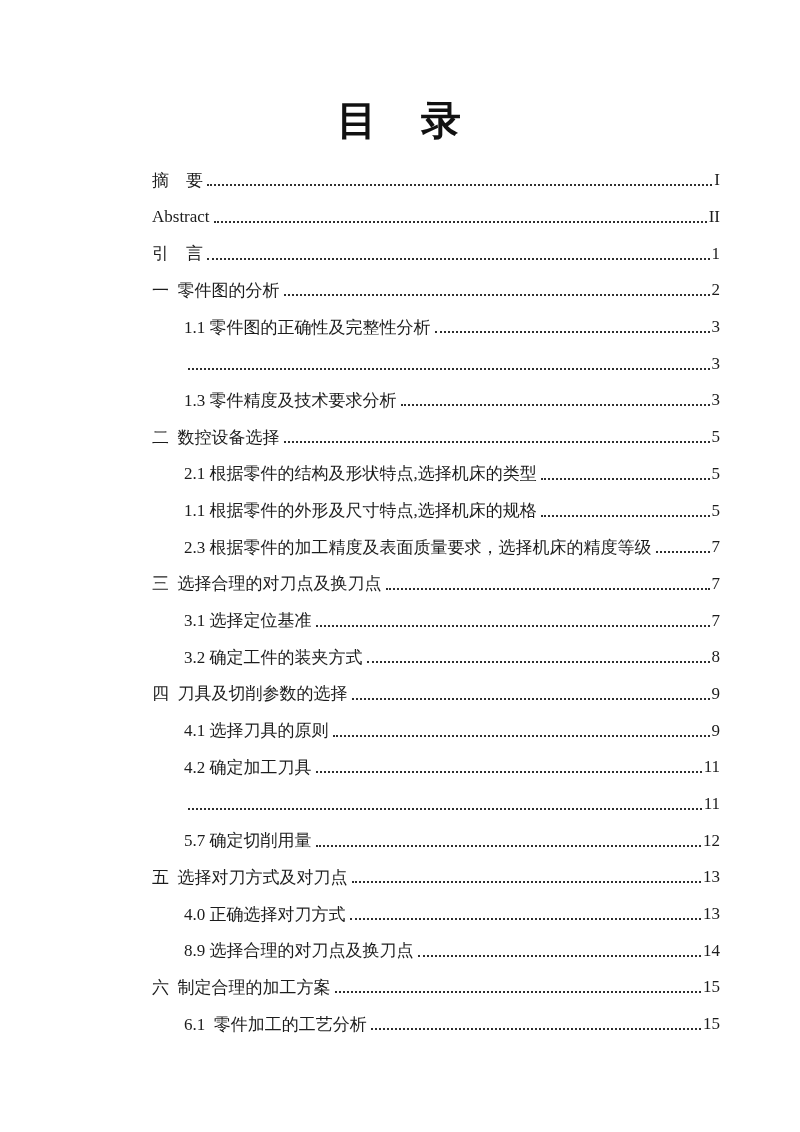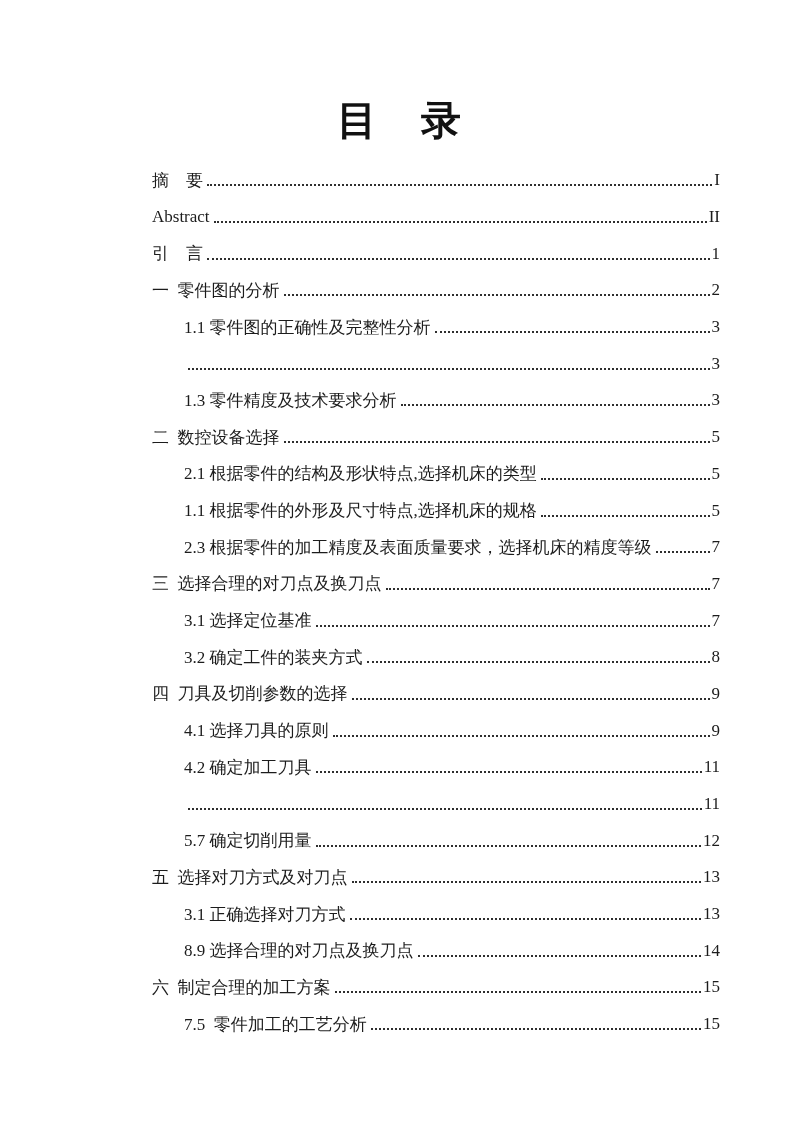--- a/index.html
+++ b/index.html
@@ -175,36 +175,36 @@
     <span class="pg">12</span>
   </div>
 
   <div class="row">
     <span class="t">五  选择对刀方式及对刀点</span>
     <span class="leader"></span>
     <span class="pg">13</span>
   </div>
 
   <div class="row lvl1">
-    <span class="t">3.1 正确选择对刀方式</span>
+    <span class="t">4.0 正确选择对刀方式</span>
     <span class="leader"></span>
     <span class="pg">13</span>
   </div>
 
   <div class="row lvl1">
     <span class="t">8.9 选择合理的对刀点及换刀点</span>
     <span class="leader"></span>
     <span class="pg">14</span>
   </div>
 
   <div class="row">
     <span class="t">六  制定合理的加工方案</span>
     <span class="leader"></span>
     <span class="pg">15</span>
   </div>
 
   <div class="row lvl1">
-    <span class="t">7.5  零件加工的工艺分析</span>
+    <span class="t">6.1  零件加工的工艺分析</span>
     <span class="leader"></span>
     <span class="pg">15</span>
   </div>
 </div>
 </div>
 
 </body></html>

